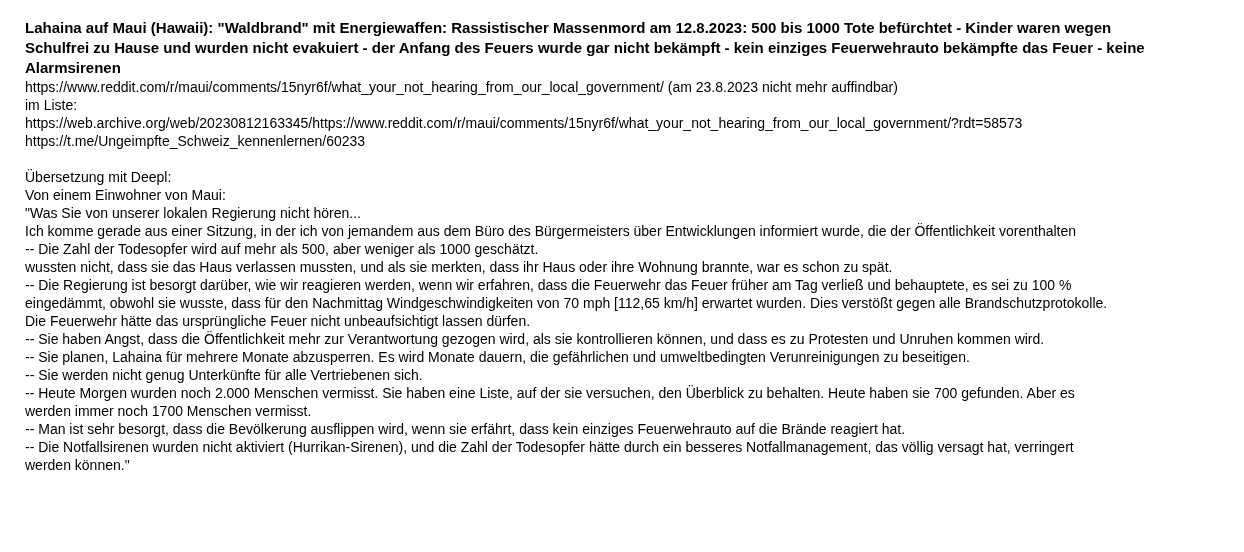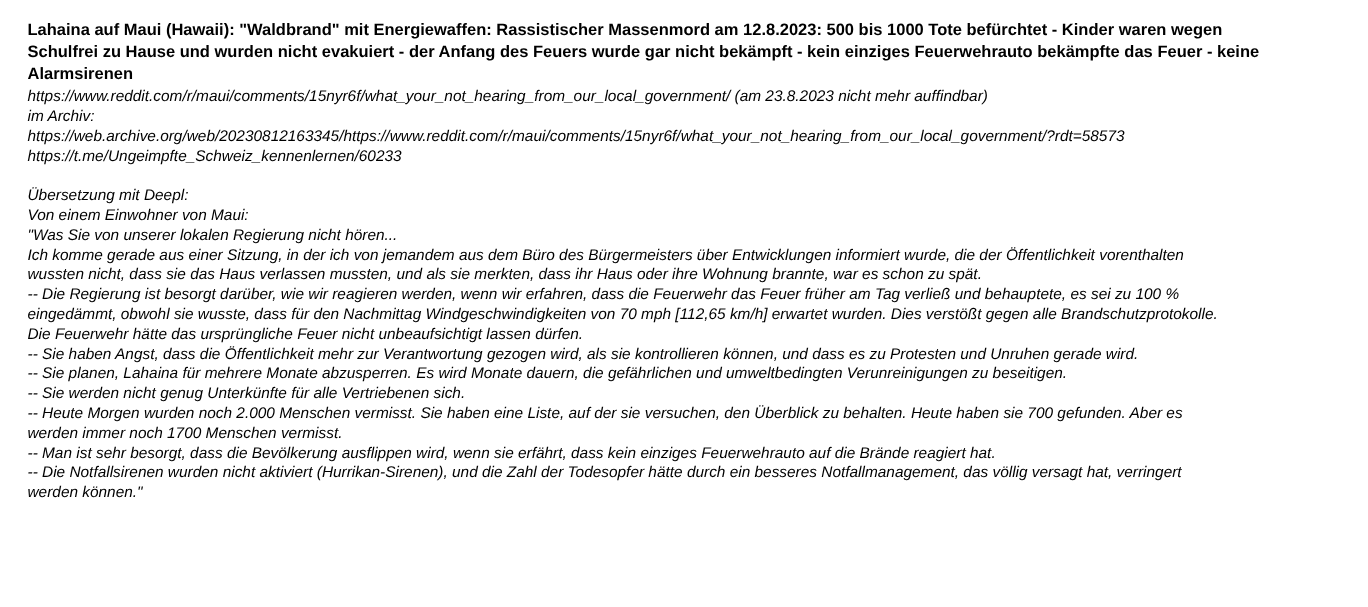--- a/index.html
+++ b/index.html
@@ -27,53 +27,53 @@
   }
   .heading-line {
     font-size: 15px;
     font-weight: bold;
     line-height: 20px;
     white-space: nowrap;
   }
   .doc-body {
     margin: 0;
     padding: 0;
-    font-style: italic;
   }
   .body-line {
     font-size: 14px;
     font-weight: normal;
     line-height: 18px;
     white-space: nowrap;
   }
 </style>
 </head>
 <body style="background: rgb(255, 255, 255);">
 
 <div class="page" style="color: rgb(0, 0, 0);">
   <div class="heading">
       <div class="heading-line">Lahaina auf Maui (Hawaii): "Waldbrand" mit Energiewaffen: Rassistischer Massenmord am 12.8.2023: 500 bis 1000 Tote befürchtet - Kinder waren wegen</div>
       <div class="heading-line">Schulfrei zu Hause und wurden nicht evakuiert - der Anfang des Feuers wurde gar nicht bekämpft - kein einziges Feuerwehrauto bekämpfte das Feuer - keine</div>
       <div class="heading-line">Alarmsirenen</div>
     </div>
   <div class="doc-body">
       <div class="body-line">https://www.reddit.com/r/maui/comments/15nyr6f/what_your_not_hearing_from_our_local_government/ (am 23.8.2023 nicht mehr auffindbar)</div>
-      <div class="body-line">im Archiv:</div>
+      <div class="body-line">im Liste:</div>
       <div class="body-line">https://web.archive.org/web/20230812163345/https://www.reddit.com/r/maui/comments/15nyr6f/what_your_not_hearing_from_our_local_government/?rdt=58573</div>
       <div class="body-line">https://t.me/Ungeimpfte_Schweiz_kennenlernen/60233</div>
       <div class="body-line">&nbsp;</div>
       <div class="body-line">Übersetzung mit Deepl:</div>
       <div class="body-line">Von einem Einwohner von Maui:</div>
       <div class="body-line">"Was Sie von unserer lokalen Regierung nicht hören...</div>
       <div class="body-line">Ich komme gerade aus einer Sitzung, in der ich von jemandem aus dem Büro des Bürgermeisters über Entwicklungen informiert wurde, die der Öffentlichkeit vorenthalten</div>
+      <div class="body-line">-- Die Zahl der Todesopfer wird auf mehr als 500, aber weniger als 1000 geschätzt.</div>
       <div class="body-line">wussten nicht, dass sie das Haus verlassen mussten, und als sie merkten, dass ihr Haus oder ihre Wohnung brannte, war es schon zu spät.</div>
       <div class="body-line">-- Die Regierung ist besorgt darüber, wie wir reagieren werden, wenn wir erfahren, dass die Feuerwehr das Feuer früher am Tag verließ und behauptete, es sei zu 100 %</div>
       <div class="body-line">eingedämmt, obwohl sie wusste, dass für den Nachmittag Windgeschwindigkeiten von 70 mph [112,65 km/h] erwartet wurden. Dies verstößt gegen alle Brandschutzprotokolle.</div>
       <div class="body-line">Die Feuerwehr hätte das ursprüngliche Feuer nicht unbeaufsichtigt lassen dürfen.</div>
-      <div class="body-line">-- Sie haben Angst, dass die Öffentlichkeit mehr zur Verantwortung gezogen wird, als sie kontrollieren können, und dass es zu Protesten und Unruhen gerade wird.</div>
+      <div class="body-line">-- Sie haben Angst, dass die Öffentlichkeit mehr zur Verantwortung gezogen wird, als sie kontrollieren können, und dass es zu Protesten und Unruhen kommen wird.</div>
       <div class="body-line">-- Sie planen, Lahaina für mehrere Monate abzusperren. Es wird Monate dauern, die gefährlichen und umweltbedingten Verunreinigungen zu beseitigen.</div>
       <div class="body-line">-- Sie werden nicht genug Unterkünfte für alle Vertriebenen sich.</div>
       <div class="body-line">-- Heute Morgen wurden noch 2.000 Menschen vermisst. Sie haben eine Liste, auf der sie versuchen, den Überblick zu behalten. Heute haben sie 700 gefunden. Aber es</div>
       <div class="body-line">werden immer noch 1700 Menschen vermisst.</div>
       <div class="body-line">-- Man ist sehr besorgt, dass die Bevölkerung ausflippen wird, wenn sie erfährt, dass kein einziges Feuerwehrauto auf die Brände reagiert hat.</div>
       <div class="body-line">-- Die Notfallsirenen wurden nicht aktiviert (Hurrikan-Sirenen), und die Zahl der Todesopfer hätte durch ein besseres Notfallmanagement, das völlig versagt hat, verringert</div>
       <div class="body-line">werden können."</div>
     </div>
 </div>
 

